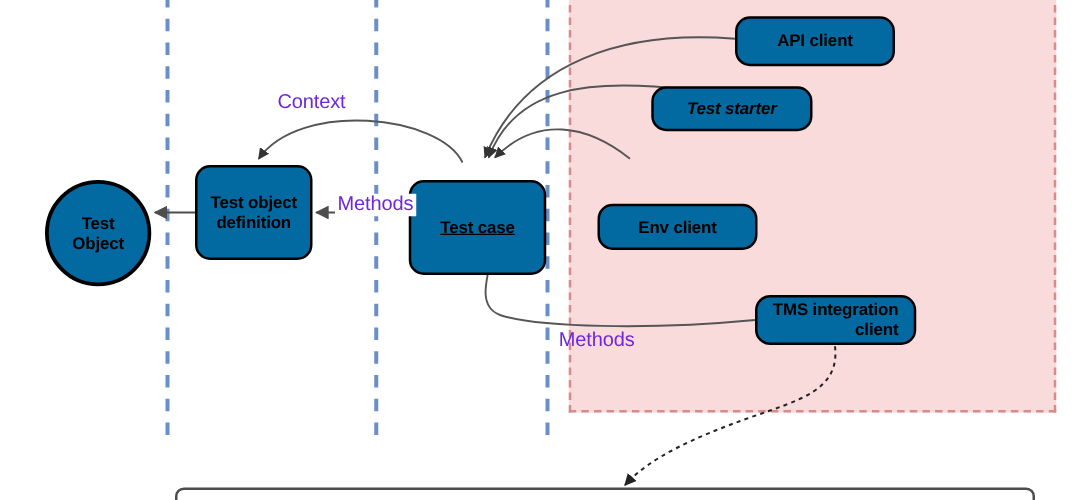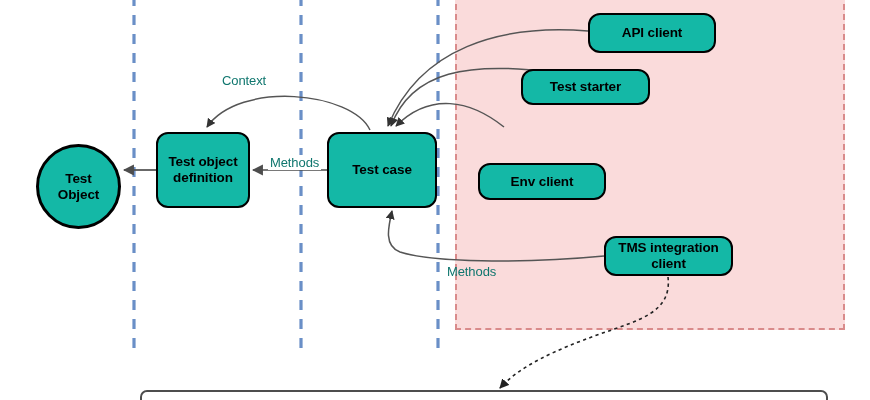--- a/index.html
+++ b/index.html
@@ -25,40 +25,40 @@
     height: 400px;
     overflow: visible;
   }
   .node {
     position: absolute;
     box-sizing: border-box;
     display: flex;
     align-items: center;
     justify-content: center;
     text-align: center;
-    background: #14b8a6;
+    background: #0369a1;
     border: 2.2px solid #000000;
     color: #000000;
     font-weight: bold;
     font-size: 13.5px;
     line-height: 1.18;
     letter-spacing: -0.1px;
   }
   .node.rounded {
     border-radius: 12px;
   }
   .node.circle {
     border-radius: 50%;
     border-width: 3px;
   }
   .edge-label {
     position: absolute;
     font-family: "Liberation Sans", sans-serif;
-    font-size: 13px;
-    color: #0f766e;
+    font-size: 16px;
+    color: #6d28d9;
     background: #ffffff;
     white-space: nowrap;
     padding: 0 2px;
     letter-spacing: -0.1px;
   }
   .edge-label.on-pink {
     background: transparent;
   }
   .region-pink {
     position: absolute;
@@ -140,37 +140,37 @@
   <div class="node circle" id="node-test-object" style="left:36px; top:144px; width:85px; height:85px;">
     <span style="white-space:pre-line;">Test
 Object</span>
   </div>
 
   <div class="node rounded" id="node-test-object-definition" style="left:156px; top:132px; width:94px; height:76px;">
     <span style="white-space:pre-line;">Test object
 definition</span>
   </div>
 
-  <div class="node rounded" id="node-test-case" style="left:327px; top:132px; width:110px; height:76px;">
+  <div class="node rounded" id="node-test-case" style="left:327px; top:144px; width:110px; height:76px;text-decoration:underline;">
     <span style="white-space:pre-line;">Test case</span>
   </div>
 
   <div class="node rounded" id="node-api-client" style="left:588px; top:13px; width:128px; height:40px;">
     <span style="white-space:pre-line;">API client</span>
   </div>
 
   <div class="node rounded" id="node-test-starter" style="left:521px; top:69px; width:129px; height:36px;">
-    <span style="white-space:pre-line;">Test starter</span>
+    <span style="white-space:pre-line;font-style:italic;">Test starter</span>
   </div>
 
   <div class="node rounded" id="node-env-client" style="left:478px; top:125px; width:128px; height:37px;margin-top:38px;">
     <span style="white-space:pre-line;">Env client</span>
   </div>
 
-  <div class="node rounded" id="node-tms-integration-client" style="left:604px; top:236px; width:129px; height:40px;">
+  <div class="node rounded" id="node-tms-integration-client" style="left:604px; top:236px; width:129px; height:40px;text-align:right;">
     <span style="white-space:pre-line;">TMS integration
 client</span>
   </div>
 
   <div class="bottom-band" id="node-bottom-band" style="left:140px; top:390px; width:688px; height:30px;">
     <span></span>
   </div>
 
   <div class="edge-label" id="label-context" style="left:220px; top:73px;">Context</div>
 

